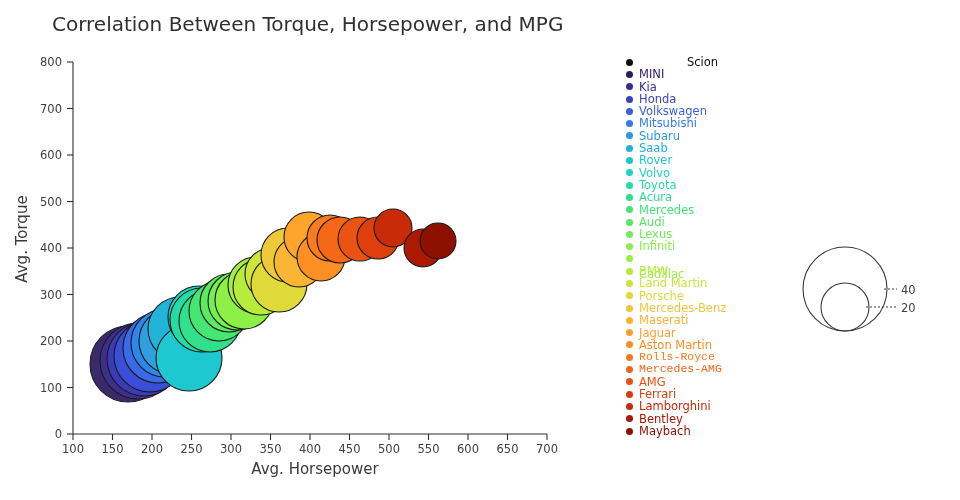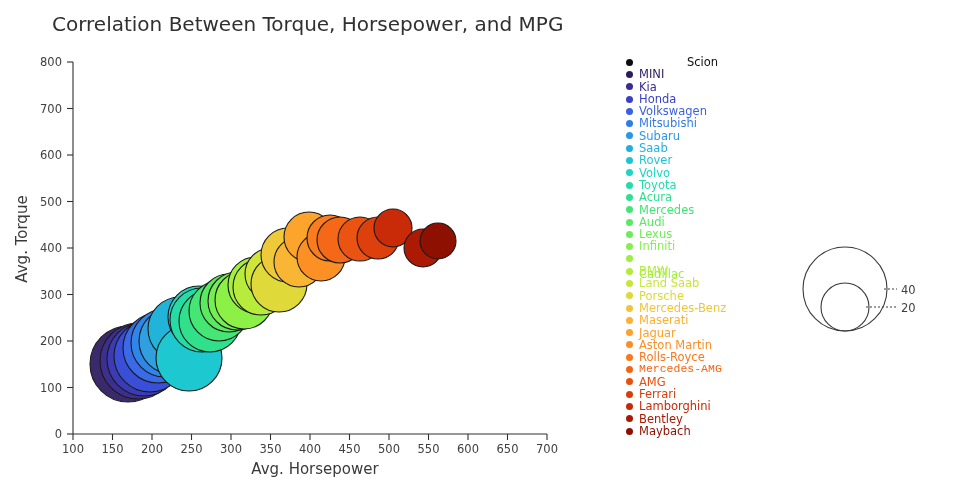--- a/index.html
+++ b/index.html
@@ -272,21 +272,21 @@
       <div class="lg-row">
         <span class="lg-dot" style="background: rgb(156, 238, 66);"></span>
         <span class="lg-txt" style="color: rgb(156, 238, 66); margin-top: 30px;">Cadillac</span>
       </div>
       <div class="lg-row">
         <span class="lg-dot" style="background: rgb(178, 235, 61);"></span>
         <span class="lg-txt" style="color: rgb(178, 235, 61);">BMW</span>
       </div>
       <div class="lg-row">
         <span class="lg-dot" style="background: rgb(200, 229, 59);"></span>
-        <span class="lg-txt" style="color: rgb(200, 229, 59);">Land Saab</span>
+        <span class="lg-txt" style="color: rgb(200, 229, 59);">Land Martin</span>
       </div>
       <div class="lg-row">
         <span class="lg-dot" style="background: rgb(220, 217, 59);"></span>
         <span class="lg-txt" style="color: rgb(220, 217, 59);">Porsche</span>
       </div>
       <div class="lg-row">
         <span class="lg-dot" style="background: rgb(240, 197, 58);"></span>
         <span class="lg-txt" style="color: rgb(240, 197, 58);">Mercedes-Benz</span>
       </div>
       <div class="lg-row">
@@ -296,21 +296,21 @@
       <div class="lg-row">
         <span class="lg-dot" style="background: rgb(253, 160, 44);"></span>
         <span class="lg-txt" style="color: rgb(253, 160, 44);">Jaguar</span>
       </div>
       <div class="lg-row">
         <span class="lg-dot" style="background: rgb(253, 141, 36);"></span>
         <span class="lg-txt" style="color: rgb(253, 141, 36);">Aston Martin</span>
       </div>
       <div class="lg-row">
         <span class="lg-dot" style="background: rgb(249, 120, 29);"></span>
-        <span class="lg-txt" style="color: rgb(249, 120, 29);">Rolls-Royce</span>
+        <span class="lg-txt" style="color: rgb(249, 120, 29); font-family: Liberation Mono, monospace;">Rolls-Royce</span>
       </div>
       <div class="lg-row">
         <span class="lg-dot" style="background: rgb(242, 100, 23);"></span>
         <span class="lg-txt" style="color: rgb(242, 100, 23); font-family: Liberation Mono, monospace;">Mercedes-AMG</span>
       </div>
       <div class="lg-row">
         <span class="lg-dot" style="background: rgb(231, 80, 17);"></span>
         <span class="lg-txt" style="color: rgb(231, 80, 17);">AMG</span>
       </div>
       <div class="lg-row">

